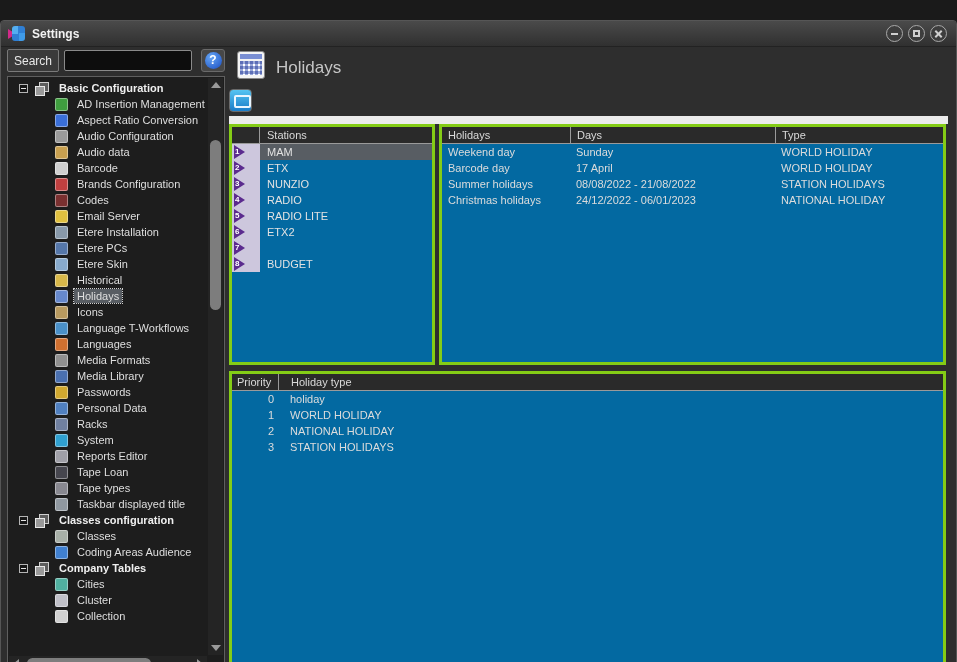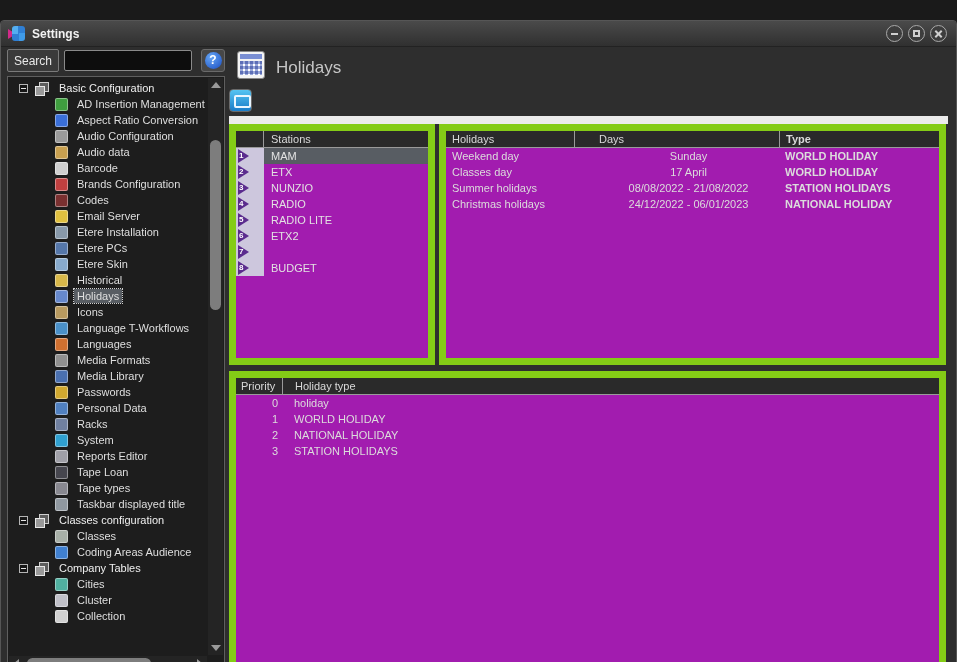--- a/index.html
+++ b/index.html
@@ -29,21 +29,21 @@
   .search-input{position:absolute;left:57px;top:1px;width:128px;height:21px;background:#0d0d0d;
     border:1px solid #8a8a8a;border-radius:2px;color:#eee;padding:0 4px;font-family:"Liberation Sans",sans-serif;font-size:12px;}
   .help-btn{position:absolute;right:0;top:0;width:24px;height:23px;background:#474747;
     border:1px solid #6a6a6a;border-radius:3px;}
   .help-circle{display:block;margin:2px auto 0;width:17px;height:17px;border-radius:50%;
     background:radial-gradient(circle at 35% 30%,#66a6f4,#1a4ec2);color:#fff;
     font-size:12px;line-height:17px;font-weight:bold;text-align:center;}
   .tree-panel{position:absolute;left:0;top:27px;right:0;bottom:0;background:#1d1d1d;border:1px solid #5f5f5f;}
   .tree-items{position:absolute;left:2px;top:3px;right:18px;bottom:18px;overflow:hidden;}
   .tree-row{height:16px;display:flex;align-items:center;white-space:nowrap;font-size:11px;color:#dfdfdf;}
-  .tree-row.group{font-weight:normal;color:#efefef;}
+  .tree-row.group{font-weight:bold;color:#efefef;}
   .expander{width:9px;height:9px;border:1px solid #b5b5b5;background:#161616;margin:0 7px 0 9px;position:relative;flex:none;}
   .expander::after{content:"";position:absolute;left:1px;top:3px;width:5px;height:1px;background:#e5e5e5;}
   .group-icon{width:14px;height:13px;position:relative;margin-right:7px;flex:none;}
   .group-icon::before{content:"";position:absolute;left:4px;top:0;width:8px;height:8px;background:#5d5d5d;border:1px solid #cfcfcf;}
   .group-icon::after{content:"";position:absolute;left:0;top:4px;width:8px;height:8px;background:#9a9a9a;border:1px solid #e8e8e8;}
   .tree-row.item{padding-left:45px;}
   .titem-icon{width:13px;height:13px;border-radius:2px;margin-right:6px;flex:none;border:1px solid rgba(255,255,255,.4);}
   .tlabel{padding:1px 3px;}
   .tree-row.item.selected .tlabel{background:#585d63;outline:1px dotted #d0d0d0;}
   
@@ -62,39 +62,39 @@
     border:1px solid #888;overflow:hidden;}
   .cal-icon::before{content:"";position:absolute;left:2px;top:2px;right:2px;height:5px;background:#7a8fd4;}
   .cal-icon::after{content:"";position:absolute;left:2px;top:9px;right:2px;bottom:3px;
     background:repeating-linear-gradient(90deg,#9aa8d8 0 3px,#fff 3px 5px),
                repeating-linear-gradient(#9aa8d8 0 3px,#fff 3px 5px);background-blend-mode:multiply;}
   .main-title{position:absolute;left:47px;top:9px;font-size:17px;color:#c6c6c6;}
   .tool-btn{position:absolute;left:0;top:40px;width:23px;height:23px;border-radius:4px;
     background:linear-gradient(#55c4f2,#1a7cc8);border:1px solid #6a6a6a;}
   .tool-btn::after{content:"";position:absolute;left:4px;top:5px;width:13px;height:9px;border:2px solid #eaf6ff;border-radius:2px;}
   .light-strip{position:absolute;left:0;top:67px;right:0;height:8px;background:#ececec;}
-  .dpanel{background:#a21caf;border:7px solid #84cc16;overflow:hidden;}
+  .dpanel{background:#0369a1;border:3px solid #84cc16;overflow:hidden;}
   .stations-panel{position:absolute;left:0;top:75px;width:206px;height:241px;}
   .holidays-panel{position:absolute;left:210px;top:75px;right:2px;height:241px;}
   .priority-panel{position:absolute;left:0;top:322px;right:2px;bottom:4px;}
   .thead{height:17px;background:#2a2a2a;border-bottom:1px solid #9a9a9a;display:flex;align-items:center;
     font-size:11px;color:#d9d9d9;}
   .st-h-gutter{width:28px;height:100%;border-right:1px solid #9a9a9a;flex:none;}
   .st-h-label{padding-left:7px;}
   .st-row{height:16px;display:flex;align-items:stretch;}
   .st-row.selected{background:#585d63;}
   .st-gutter{width:28px;background:#cdc7dd;position:relative;flex:none;}
   .st-arrow{position:absolute;left:2px;top:1px;width:0;height:0;
     border-top:7px solid transparent;border-bottom:7px solid transparent;border-left:11px solid #5b2b8e;}
   .st-num{position:absolute;left:3px;top:3px;font-size:8px;font-weight:bold;color:#fff;z-index:1;}
   .st-name{flex:1;color:#e2e2e2;font-size:11px;padding:2px 0 0 7px;border-radius:7px;}
   .trow{height:16px;display:flex;align-items:center;font-size:11px;color:#dcdcdc;}
   .hol-c1{width:128px;padding-left:6px;flex:none;}
-  .hol-c2{width:205px;padding-left:24px;flex:none;text-align:center;}
-  .hol-c3{flex:1;padding-left:6px;font-weight:bold;}
+  .hol-c2{width:205px;padding-left:6px;flex:none;}
+  .hol-c3{flex:1;padding-left:6px;}
   .thead .hol-c2,.thead .hol-c3{border-left:1px solid #9a9a9a;height:100%;display:flex;align-items:center;}
   .pri-c1{width:46px;padding-left:5px;flex:none;}
   .thead .pri-c2{border-left:1px solid #9a9a9a;height:100%;display:flex;align-items:center;}
   .pri-c2{flex:1;padding-left:12px;}
   .trow .pri-c1{text-align:right;padding:0 4px 0 0;}
 </style>
 </head>
 <body>
 
 <div class="window">
@@ -356,21 +356,21 @@
           <span class="hol-c2">Days</span>
           <span class="hol-c3">Type</span>
         </div>
       <div id="hol-rows">
           <div class="trow">
             <span class="hol-c1">Weekend day</span>
             <span class="hol-c2">Sunday</span>
             <span class="hol-c3">WORLD HOLIDAY</span>
           </div>
           <div class="trow">
-            <span class="hol-c1">Classes day</span>
+            <span class="hol-c1">Barcode day</span>
             <span class="hol-c2">17 April</span>
             <span class="hol-c3">WORLD HOLIDAY</span>
           </div>
           <div class="trow">
             <span class="hol-c1">Summer holidays</span>
             <span class="hol-c2">08/08/2022 - 21/08/2022</span>
             <span class="hol-c3">STATION HOLIDAYS</span>
           </div>
           <div class="trow">
             <span class="hol-c1">Christmas holidays</span>

